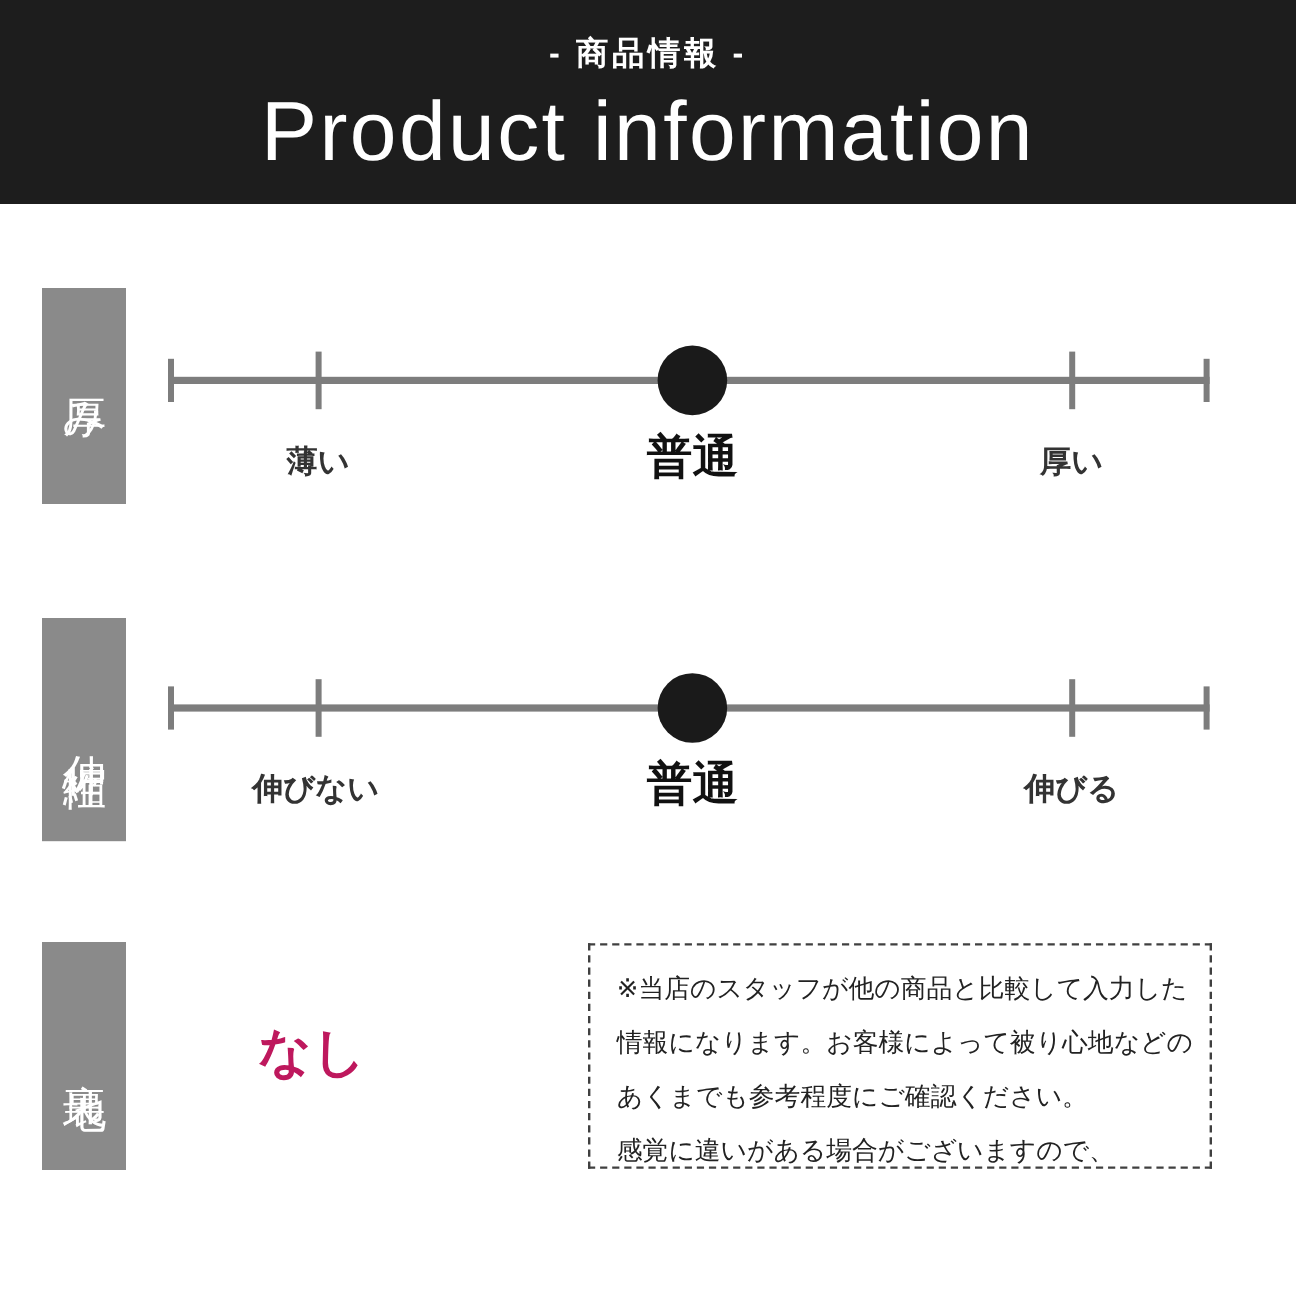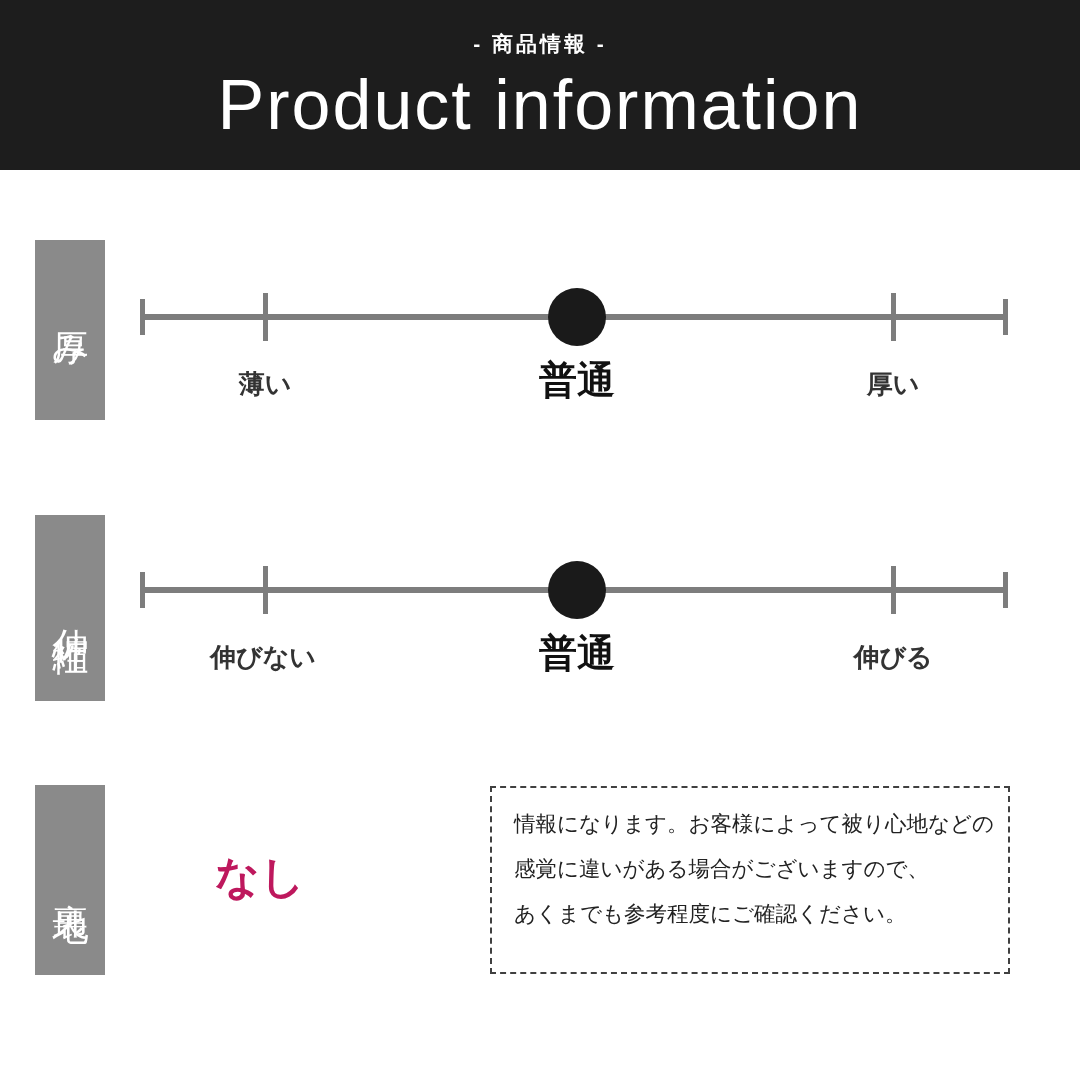--- a/index.html
+++ b/index.html
@@ -6,21 +6,21 @@
   .page{
     position:relative;width:1080px;height:1080px;overflow:hidden;
     font-family:"Liberation Sans","DejaVu Sans",sans-serif;background:#fff;
   }
   
   .header{
     position:absolute;left:0;top:0;width:1080px;height:170px;
     background:#1d1d1d;color:#fff;
     display:flex;flex-direction:column;align-items:center;justify-content:center;
   }
-  .header .subtitle{font-size:21px;font-weight:700;letter-spacing:3px;margin-bottom:12px;}
+  .header .subtitle{font-size:27px;font-weight:700;letter-spacing:3px;margin-bottom:12px;}
   .header .title{font-size:70px;font-weight:400;letter-spacing:2px;line-height:1;}
 
   
   .label-box{
     position:absolute;left:35px;width:70px;background:#8a8a8a;color:#fff;
     display:flex;align-items:center;justify-content:center;
   }
   .label-box span{
     writing-mode:vertical-rl;text-orientation:upright;
     font-size:36px;letter-spacing:5px;font-weight:500;
@@ -107,18 +107,19 @@
     <div class="slabel big lab-futsu2">普通</div>
     <div class="slabel lab-nobiru">伸びる</div>
   </div>
 
   <div class="label-box b3">
     <span>裏地</span>
   </div>
   <div class="nashi">なし</div>
 
   <div class="note">
+    <div>※当店のスタッフが他の商品と比較して入力した</div>
     <div>情報になります。お客様によって被り心地などの</div>
+    <div>あくまでも参考程度にご確認ください。</div>
     <div>感覚に違いがある場合がございますので、</div>
-    <div>あくまでも参考程度にご確認ください。</div>
   </div>
 
 </div>
 
 </body></html>

